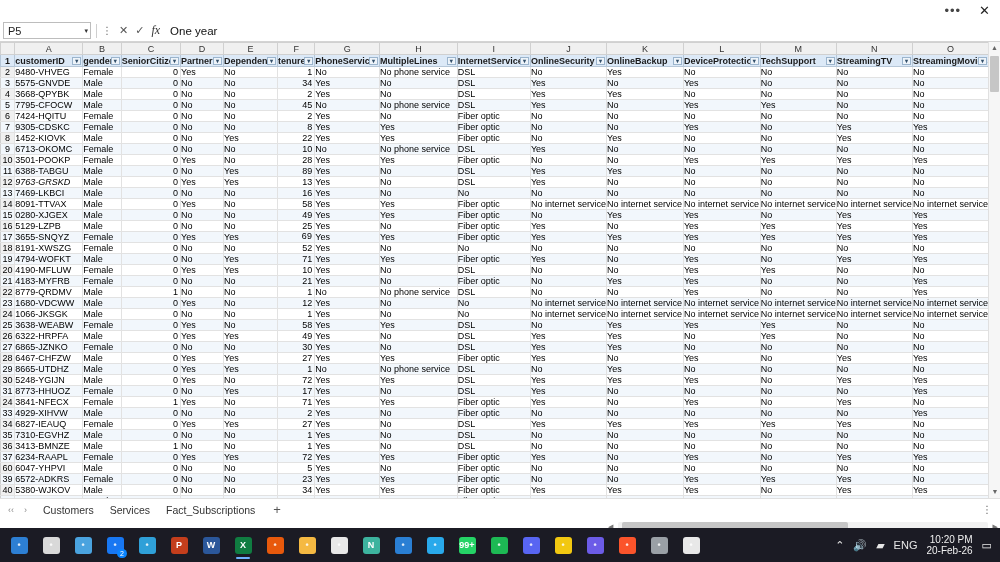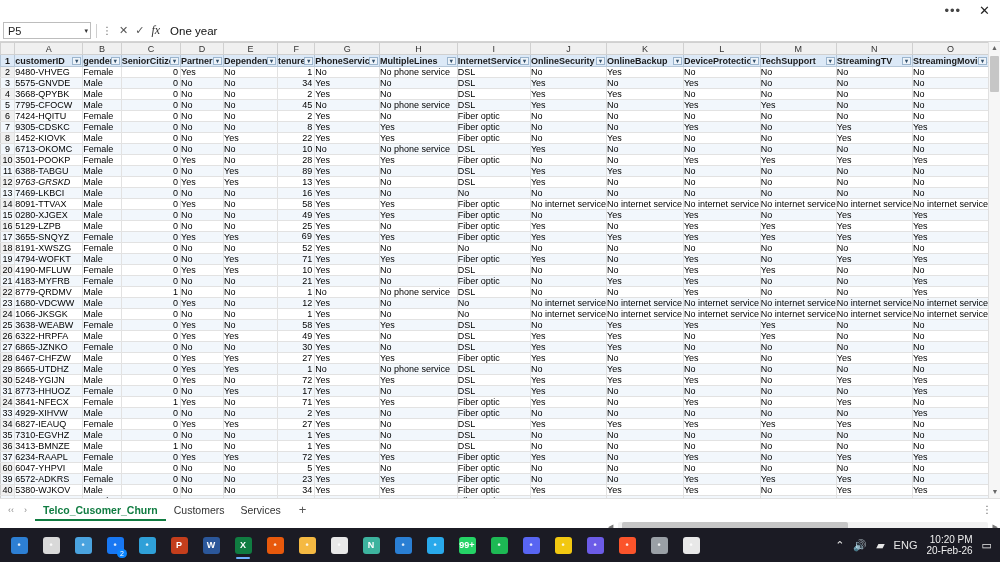--- a/index.html
+++ b/index.html
@@ -992,23 +992,23 @@
       <div class="arrow" style="position:absolute;bottom:0;left:0;width:12px;">▼</div>
     </div>
   </div>
 
   <div class="sheetbar">
     <div class="navarrows">
       <span>‹‹</span>
       <span>›</span>
     </div>
     <div id="sheettabs" style="display:flex;align-items:center;">
-        <div class="sheettab active">Telco_Cusomer_Churn</div>
         <div class="sheettab">Customers</div>
         <div class="sheettab">Services</div>
+        <div class="sheettab">Fact_Subscriptions</div>
       </div>
     <div class="addsheet">+</div>
     <div class="sheet-dots">⋮</div>
   </div>
 
   <div class="hscrollrow">
     <div class="hscroll">
       <span class="ar" style="left:-10px;">◀</span>
       <div class="hthumb"></div>
       <span class="ar" style="right:-10px;">▶</span>

